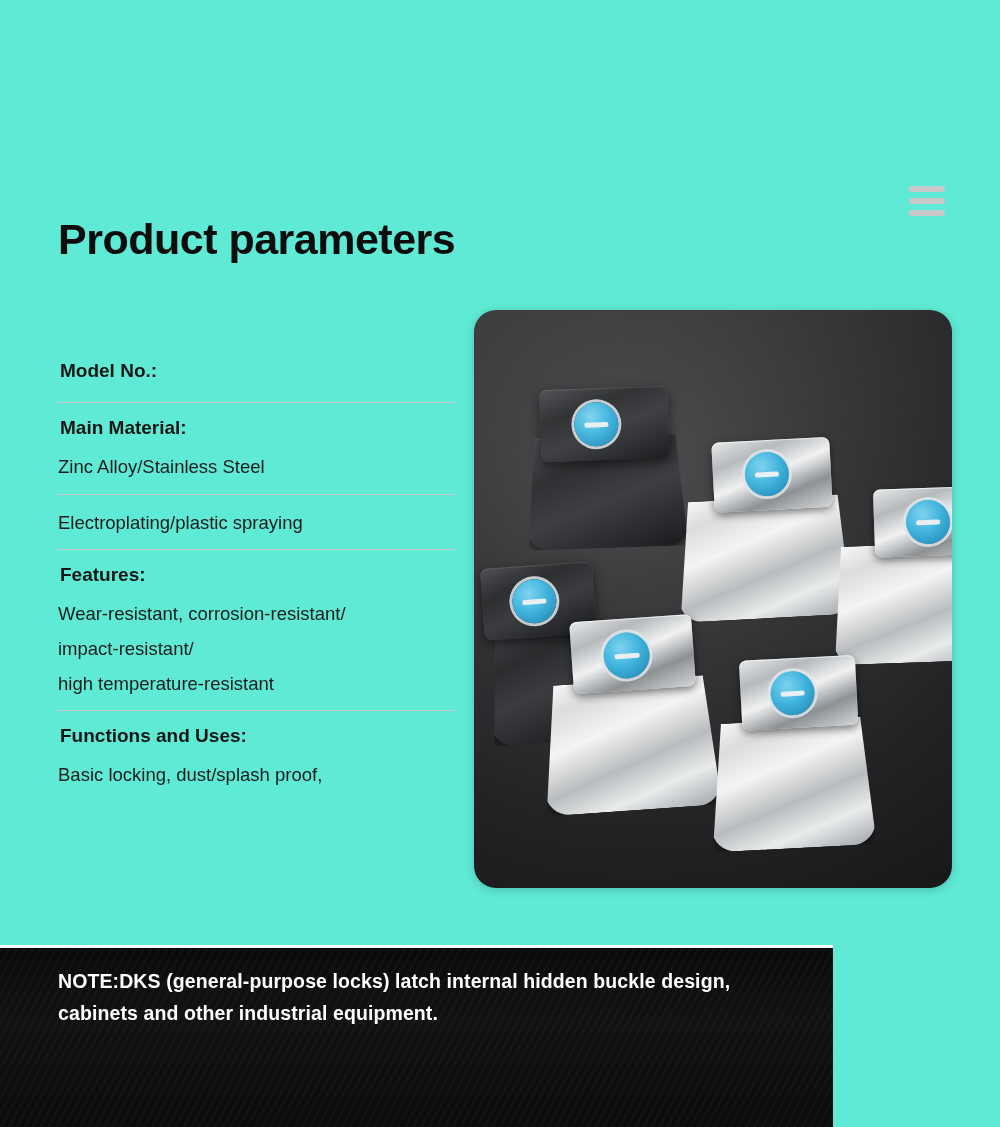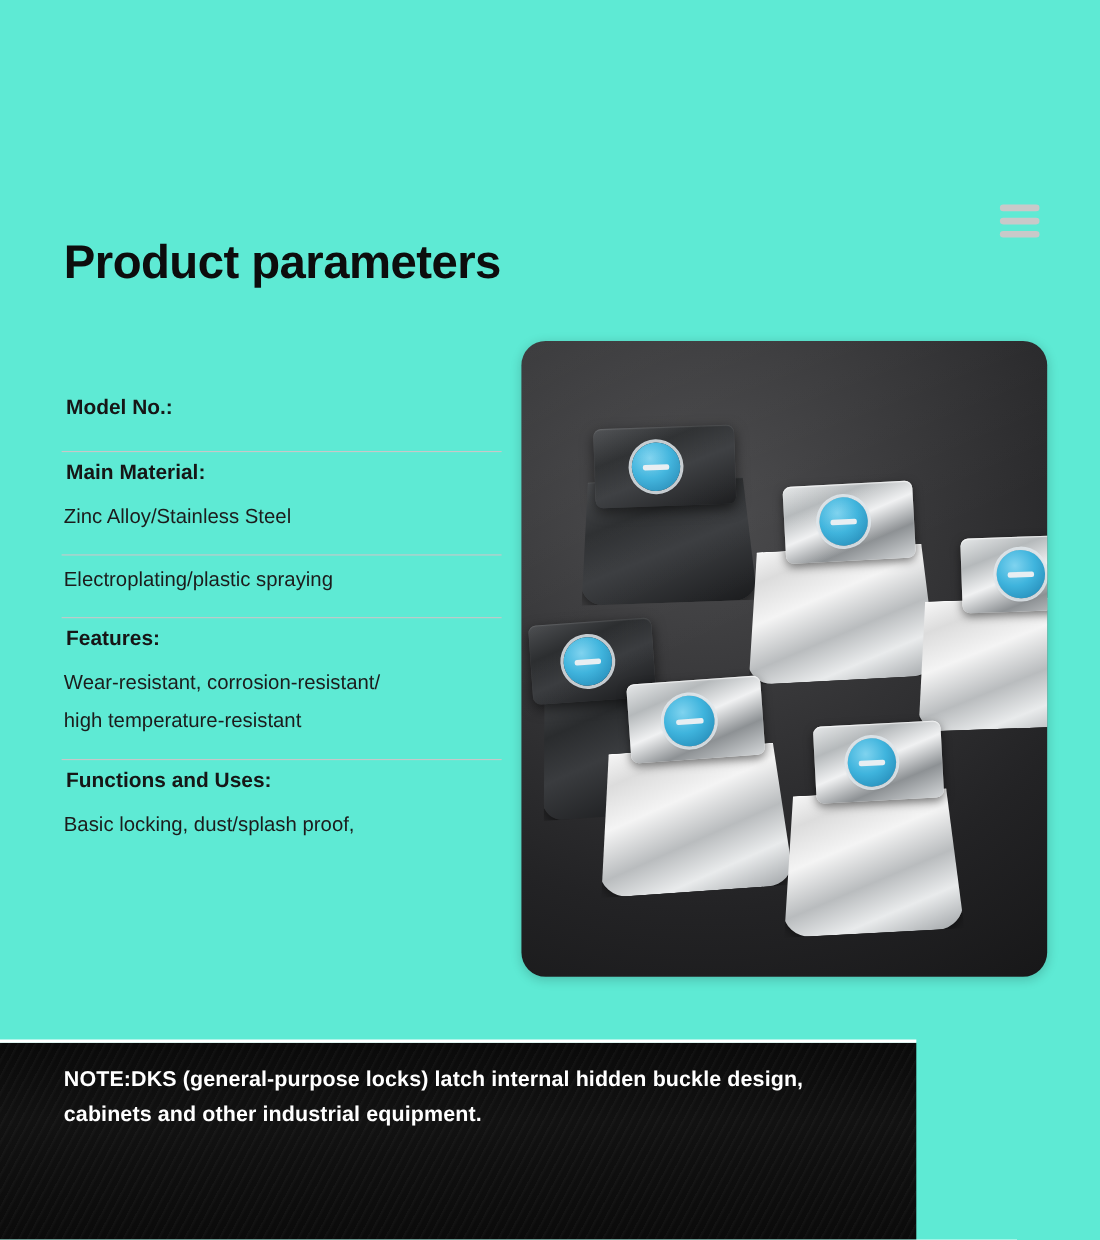--- a/index.html
+++ b/index.html
@@ -54,22 +54,22 @@
 
   
   .specs {
     position: absolute;
     left: 56px;
     top: 360px;
     width: 400px;
   }
   .spec-block {
     border-bottom: 1px solid #c8c8c8;
-    padding-bottom: 14px;
-    margin-bottom: 8px;
+    padding-bottom: 6px;
+    margin-bottom: 14px;
   }
   .spec-block:last-child { border-bottom: none; }
   .spec-label {
     font-size: 19px;
     font-weight: bold;
     color: #161616;
     margin: 0 0 14px 4px;
   }
   .spec-value {
     font-size: 18.5px;
@@ -195,20 +195,21 @@
       <div class="spec-value">Zinc Alloy/Stainless Steel</div>
     </div>
 
     <div class="spec-block">
       <div class="spec-value">Electroplating/plastic spraying</div>
     </div>
 
     <div class="spec-block">
       <div class="spec-label">Features:</div>
       <div class="spec-value">Wear-resistant, corrosion-resistant/</div>
+      <div class="spec-value">impact-resistant/</div>
       <div class="spec-value">high temperature-resistant</div>
     </div>
 
     <div class="spec-block">
       <div class="spec-label">Functions and Uses:</div>
       <div class="spec-value">Basic locking, dust/splash proof,</div>
     </div>
 
   </div>
 

